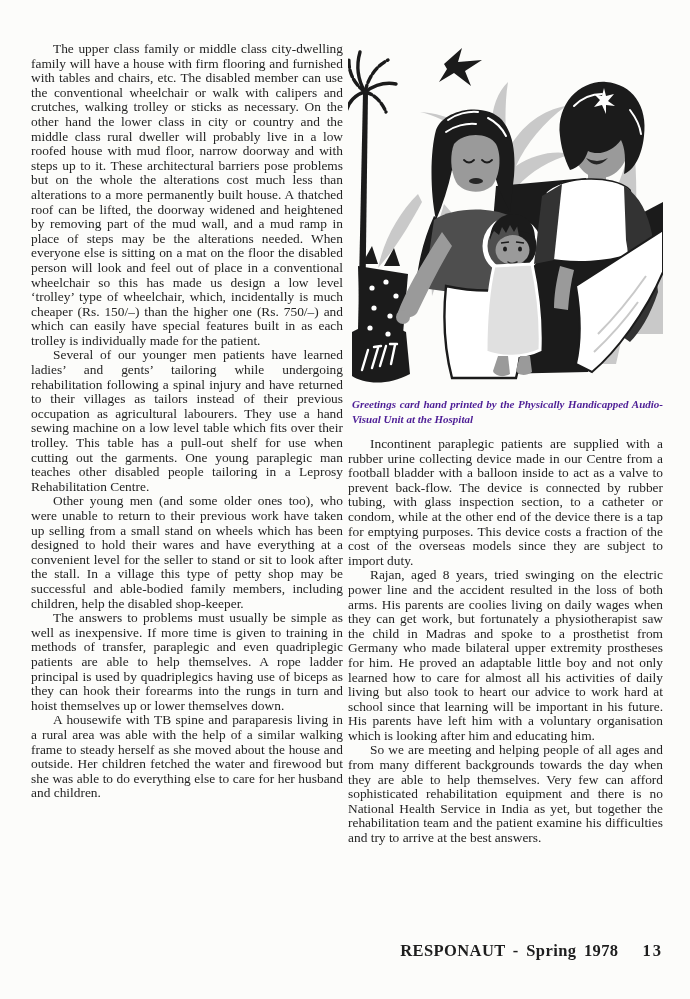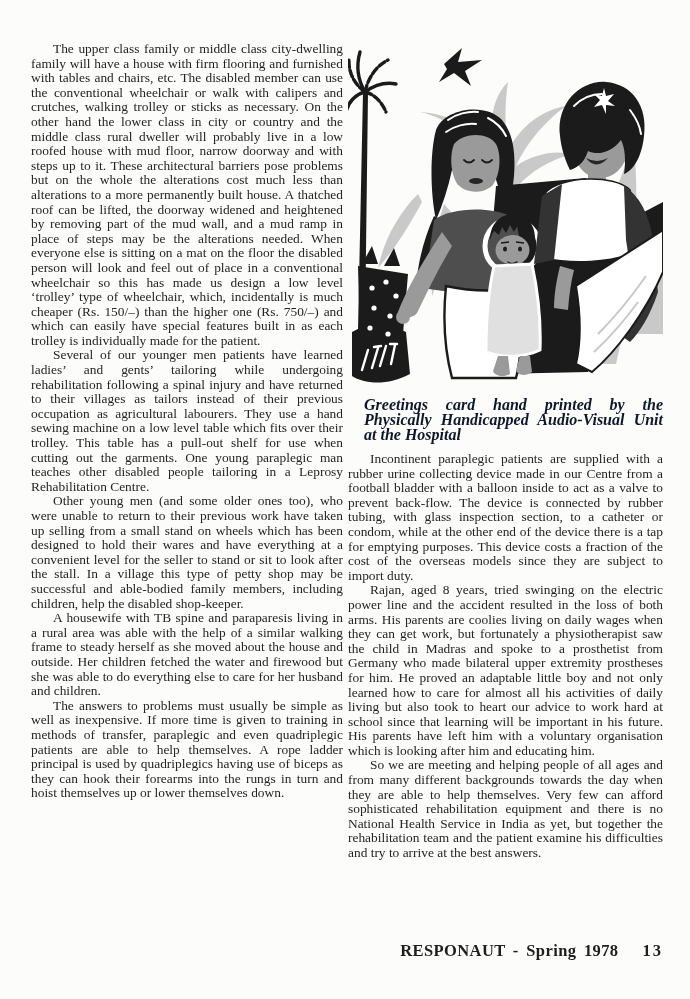--- a/index.html
+++ b/index.html
@@ -9,37 +9,37 @@
   .col-left{left:31px;top:42px;width:312px;}
   .col-right{left:348px;top:34px;width:315px;}
   p.body{margin:0;font-size:13.4px;line-height:14.6px;text-align:justify;
          text-indent:22px;color:#242424;}
   .illus{display:block;width:315px;height:357px;}
   .art-title{margin:10px 0 2px 0;white-space:nowrap;
              font-family:"Liberation Sans","DejaVu Sans",sans-serif;
              font-weight:400;color:#2e2e2e;font-size:20px;letter-spacing:2px;line-height:38px;}
   .art-title .cap{font-size:36px;letter-spacing:0;position:relative;top:3px;}
   .art-title .word2{margin-left:10px;}
-  .caption{margin:6px 0 10px 16px;font-style:italic;font-weight:bold;
-           font-size:16px;line-height:15px;text-align:justify;color:#0f172a;}
+  .caption{margin:6px 0 10px 4px;font-style:italic;font-weight:bold;
+           font-size:11px;line-height:15px;text-align:justify;color:#4c1d95;}
   .footer{position:absolute;top:941px;right:27px;font-weight:bold;font-size:16.5px;
           color:#1e1e1e;letter-spacing:0.4px;word-spacing:3px;margin-left:31px;}
   .footer .pageno{margin-left:24px;letter-spacing:2px;}
 </style>
 </head>
 <body>
 
 <div class="page">
 
   <div class="col col-left">
     <p class="body">The upper class family or middle class city-dwelling family will have a house with firm flooring and furnished with tables and chairs, etc. The disabled member can use the conventional wheelchair or walk with calipers and crutches, walking trolley or sticks as necessary. On the other hand the lower class in city or country and the middle class rural dweller will probably live in a low roofed house with mud floor, narrow doorway and with steps up to it. These architectural barriers pose problems but on the whole the alterations cost much less than alterations to a more permanently built house. A thatched roof can be lifted, the doorway widened and heightened by removing part of the mud wall, and a mud ramp in place of steps may be the alterations needed. When everyone else is sitting on a mat on the floor the disabled person will look and feel out of place in a conventional wheelchair so this has made us design a low level ‘trolley’ type of wheelchair, which, incidentally is much cheaper (Rs. 150/–) than the higher one (Rs. 750/–) and which can easily have special features built in as each trolley is individually made for the patient.</p>
     <p class="body">Several of our younger men patients have learned ladies’ and gents’ tailoring while undergoing rehabilitation following a spinal injury and have returned to their villages as tailors instead of their previous occupation as agricultural labourers. They use a hand sewing machine on a low level table which fits over their trolley. This table has a pull-out shelf for use when cutting out the garments. One young paraplegic man teaches other disabled people tailoring in a Leprosy Rehabilitation Centre.</p>
     <p class="body">Other young men (and some older ones too), who were unable to return to their previous work have taken up selling from a small stand on wheels which has been designed to hold their wares and have everything at a convenient level for the seller to stand or sit to look after the stall. In a village this type of petty shop may be successful and able-bodied family members, including children, help the disabled shop-keeper.</p>
+    <p class="body">The answers to problems must usually be simple as well as inexpensive. If more time is given to training in methods of transfer, paraplegic and even quadriplegic patients are able to help themselves. A rope ladder principal is used by quadriplegics having use of biceps as they can hook their forearms into the rungs in turn and hoist themselves up or lower themselves down.</p>
     <p class="body">A housewife with TB spine and paraparesis living in a rural area was able with the help of a similar walking frame to steady herself as she moved about the house and outside. Her children fetched the water and firewood but she was able to do everything else to care for her husband and children.</p>
-    <p class="body">The answers to problems must usually be simple as well as inexpensive. If more time is given to training in methods of transfer, paraplegic and even quadriplegic patients are able to help themselves. A rope ladder principal is used by quadriplegics having use of biceps as they can hook their forearms into the rungs in turn and hoist themselves up or lower themselves down.</p>
   </div>
 
   <div class="col col-right">
 
     <svg class="illus" viewBox="0 0 315 357" xmlns="http://www.w3.org/2000/svg">
 
       <g fill="#c9c9c9">
         <path d="M150,148 C128,104 100,84 72,78 C102,80 128,94 146,116 C140,84 146,62 160,48 C156,72 158,96 158,120 C172,92 194,76 218,72 C196,88 178,110 168,132 C186,120 206,116 224,120 C202,126 182,138 170,152 L158,158 Z"></path>
         <path d="M158,150 L166,150 L172,250 L160,250 Z"></path>
         <path d="M70,160 C50,180 36,206 30,234 C48,214 62,190 74,168 Z"></path>

